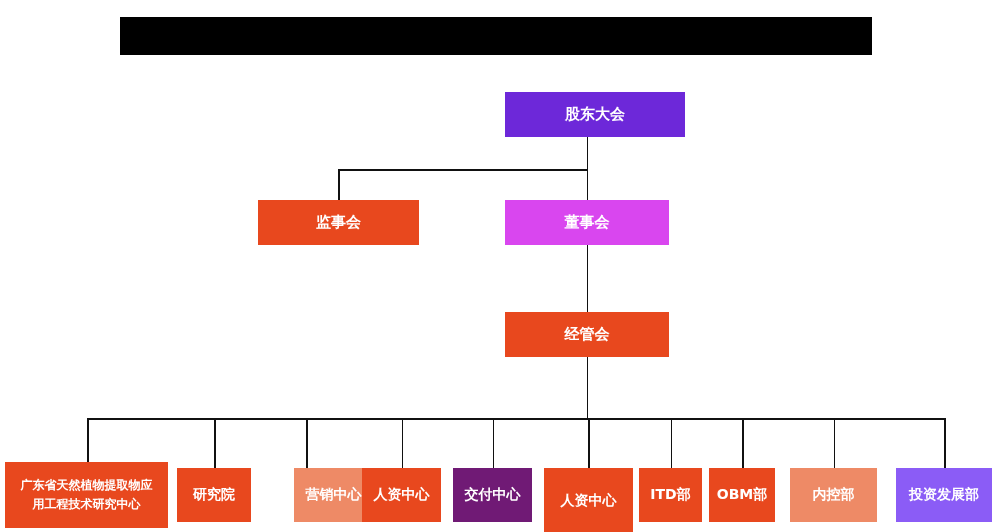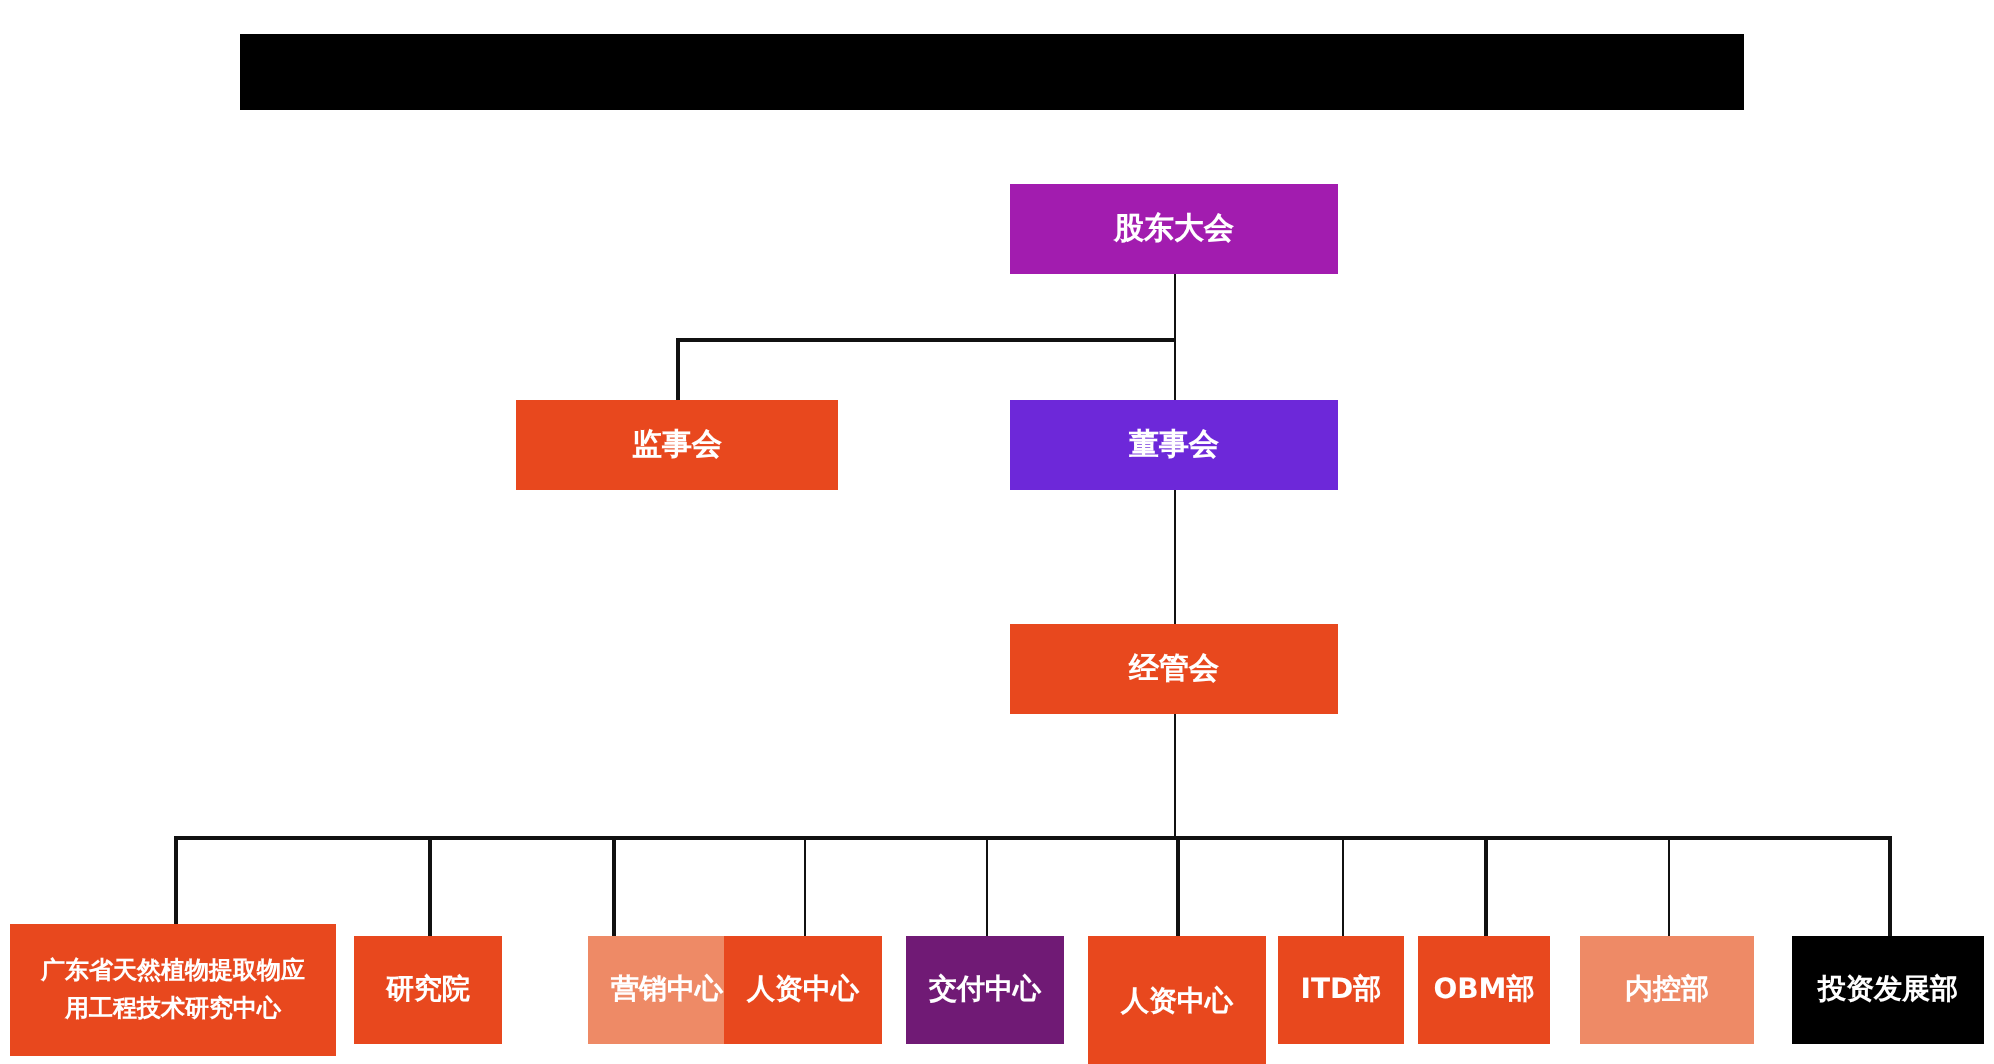--- a/index.html
+++ b/index.html
@@ -64,28 +64,28 @@
   <div class="line v" style="left:214px;   top:418px; height:50px;"></div>
   <div class="line v" style="left:306px;   top:418px; height:50px;"></div>
   <div class="line v" style="left:401.5px; top:418px; height:50px;"></div>
   <div class="line v" style="left:492.5px; top:418px; height:50px;"></div>
   <div class="line v" style="left:588px;   top:418px; height:50px;"></div>
   <div class="line v" style="left:670.5px; top:418px; height:50px;"></div>
   <div class="line v" style="left:742px;   top:418px; height:50px;"></div>
   <div class="line v" style="left:833.5px; top:418px; height:50px;"></div>
   <div class="line v" style="left:944px;   top:418px; height:50px;"></div>
 
-  <div class="node" style="left: 505px; top: 92px; width: 164px; height: 45px; background: #a21caf;">
+  <div class="node" style="left: 505px; top: 92px; width: 180px; height: 45px; background: #6d28d9;">
     <span>股东大会</span>
   </div>
 
   <div class="node" style="left: 258px; top: 200px; width: 161px; height: 45px; background: rgb(232, 72, 30);">
     <span>监事会</span>
   </div>
-  <div class="node" style="left: 505px; top: 200px; width: 164px; height: 45px; background: #6d28d9;">
+  <div class="node" style="left: 505px; top: 200px; width: 164px; height: 45px; background: #d946ef;">
     <span>董事会</span>
   </div>
 
   <div class="node" style="left: 505px; top: 312px; width: 164px; height: 45px; background: rgb(232, 72, 30);">
     <span>经管会</span>
   </div>
 
   <div class="node dept dept-long" style="left: 5px; top: 462px; width: 163px; height: 66px; background: rgb(232, 72, 30);">
     <span>广东省天然植物提取物应用工程技术研究中心</span>
   </div>
@@ -106,17 +106,17 @@
   </div>
   <div class="node dept" style="left: 639px; top: 468px; width: 63px; height: 54px; background: rgb(232, 72, 30);">
     <span>ITD部</span>
   </div>
   <div class="node dept" style="left: 709px; top: 468px; width: 66px; height: 54px; background: rgb(232, 72, 30);">
     <span>OBM部</span>
   </div>
   <div class="node dept" style="left: 790px; top: 468px; width: 87px; height: 54px; background: rgb(238, 138, 102);">
     <span>内控部</span>
   </div>
-  <div class="node dept" style="left: 896px; top: 468px; width: 96px; height: 54px; background: #000000;">
+  <div class="node dept" style="left: 896px; top: 468px; width: 96px; height: 54px; background: #8b5cf6;">
     <span>投资发展部</span>
   </div>
 
 </div>
 
 </body></html>

